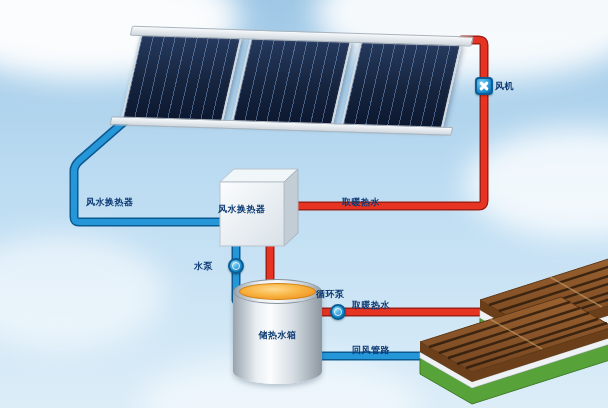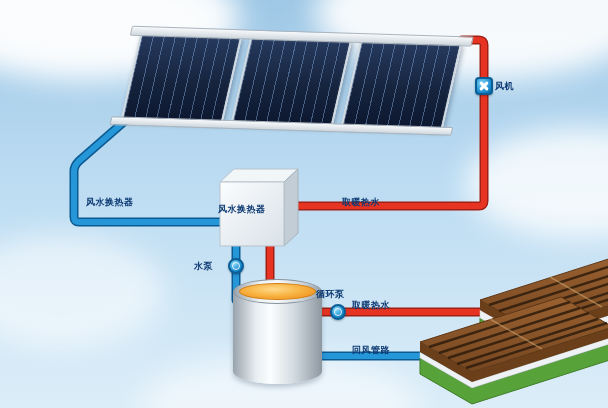--- a/index.html
+++ b/index.html
@@ -106,20 +106,21 @@
     </defs>
     <polygon points="6,18 70,18 84,5 20,5" fill="#f1f6f9" stroke="#b9c3cc" stroke-width="1"></polygon>
     <polygon points="70,18 84,5 84,69 70,82" fill="#c3cdd6" stroke="#a7b2bc" stroke-width="1"></polygon>
     <rect x="6" y="18" width="64" height="64" fill="url(#exf)" stroke="#b9c3cc" stroke-width="1"></rect>
   </svg>
   <span class="lbl ex-label">风水换热器</span>
 
   <div class="tank-body"></div>
   <div class="tank-top"></div>
   <div class="tank-liquid"></div>
+  <span class="lbl tank-label">储热水箱</span>
 
   <svg class="layer" style="left:400px;top:245px" width="208" height="163" viewBox="400 245 208 163">
     <defs>
       <linearGradient id="woodg" x1="0" y1="0" x2="0" y2="1">
         <stop offset="0" stop-color="#9a6130"></stop>
           <stop offset="1" stop-color="#764620"></stop>
       </linearGradient>
     </defs>
 
     <g>

